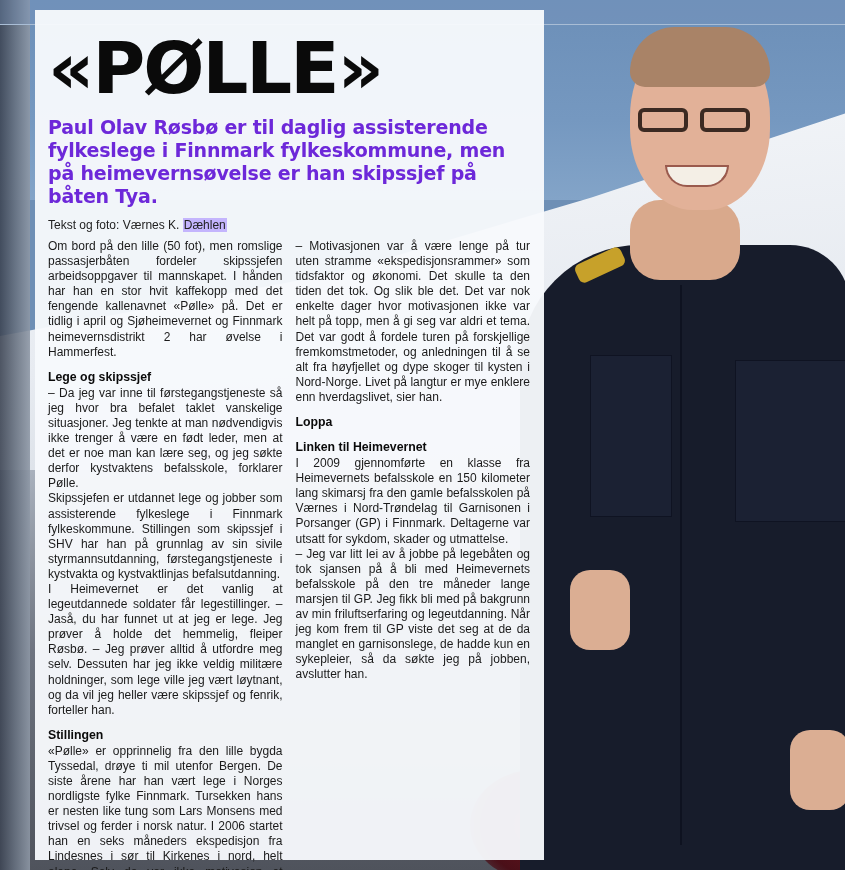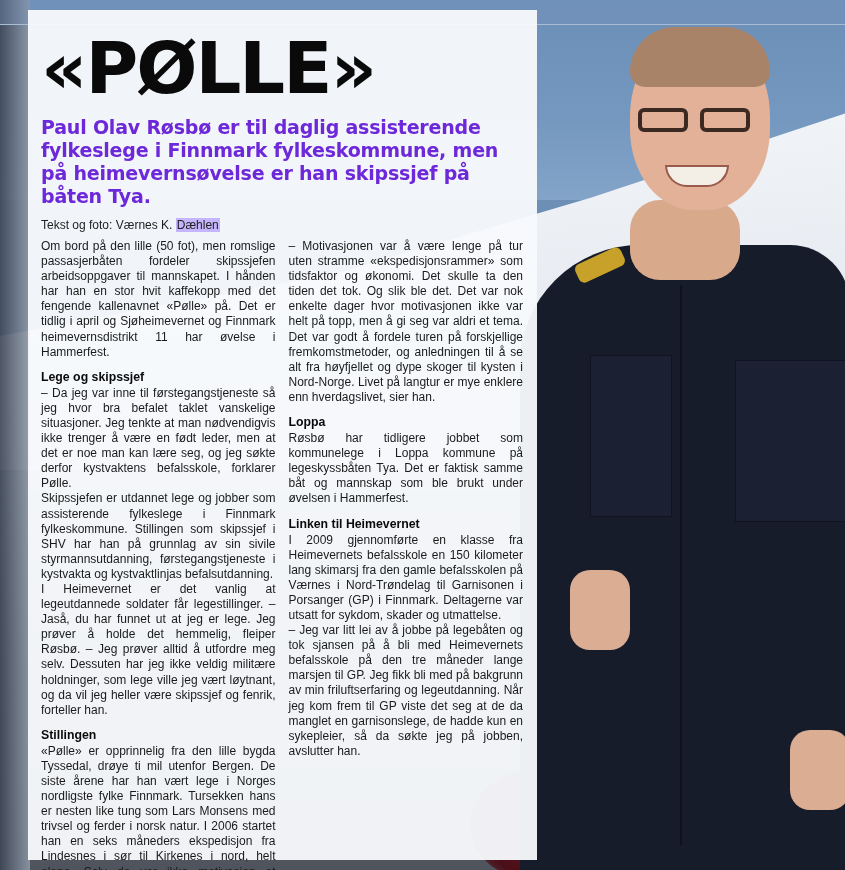--- a/index.html
+++ b/index.html
@@ -38,21 +38,21 @@
           border-radius:48% 48% 45% 45%; }
   .hair { position:absolute; left:150px; top:2px; width:140px; height:60px; background:#a98367;
           border-radius:60px 60px 20px 20px; }
   .glasses { position:absolute; left:158px; top:83px; width:118px; height:26px; }
   .glasses span { position:absolute; top:0; width:50px; height:24px; border:4px solid #3c2a22; border-radius:6px; box-sizing:border-box; }
   .glasses span:first-child { left:0; } .glasses span:last-child { left:62px; }
   .smile { position:absolute; left:185px; top:140px; width:60px; height:18px; background:#f4efe6; border-radius:0 0 30px 30px; border:2px solid #9a5a4d; }
   .hand { position:absolute; width:60px; height:80px; background:#dbae93; border-radius:20px; }
   .hand.l { left:570px; top:570px; } .hand.r { left:790px; top:730px; }
   
-  .panel { position:absolute; left:28px; top:10px; width:509px; height:850px;
+  .panel { position:absolute; left:35px; top:10px; width:509px; height:850px;
            background:rgba(247,249,252,.96); box-sizing:border-box; padding:18px 14px 4px 13px; color:#111; }
   .headline { font-family:"DejaVu Sans", sans-serif; font-weight:bold; font-size:72px; line-height:80px;
               letter-spacing:-2px; margin:0 0 8px 0; color:#0a0a0a; white-space:nowrap; }
   .lead { font-family:"DejaVu Sans", sans-serif; font-weight:bold; font-size:19px; line-height:23px;
           margin:0 0 10px 0; color:#6d28d9; letter-spacing:-0.2px; }
   .byline { font-size:12px; line-height:15px; margin:0 0 6px 0; color:#222; }
   .byline .hl { background:#c4b5fd; padding:0 1px; }
   .cols { display:flex; gap:13px; }
   .col { width:242px; font-size:12px; line-height:15.1px; color:#1a1a1a; text-align:justify; }
   .col p { margin:0; }
@@ -88,30 +88,29 @@
   <div class="hand r"></div>
 </div>
 
 <div class="panel">
   <h1 class="headline">«PØLLE»</h1>
   <p class="lead">Paul Olav Røsbø er til daglig assisterende fylkeslege i Finnmark fylkeskommune, men på heimevernsøvelse er han skipssjef på båten Tya.</p>
   <p class="byline"><span>Tekst og foto: Værnes K. </span><span class="hl">Dæhlen</span></p>
 
   <div class="cols">
     <div class="col">
-      <p>Om bord på den lille (50 fot), men romslige passasjerbåten fordeler skipssjefen arbeidsoppgaver til mannskapet. I hånden har han en stor hvit kaffekopp med det fengende kallenavnet «Pølle» på. Det er tidlig i april og Sjøheimevernet og Finnmark heimevernsdistrikt 11 har øvelse i Hammerfest.</p>
+      <p>Om bord på den lille (50 fot), men romslige passasjerbåten fordeler skipssjefen arbeidsoppgaver til mannskapet. I hånden har han en stor hvit kaffekopp med det fengende kallenavnet «Pølle» på. Det er tidlig i april og Sjøheimevernet og Finnmark heimevernsdistrikt 2 har øvelse i Hammerfest.</p>
       <h3>Lege og skipssjef</h3>
       <p>– Da jeg var inne til førstegangstjeneste så jeg hvor bra befalet taklet vanskelige situasjoner. Jeg tenkte at man nødvendigvis ikke trenger å være en født leder, men at det er noe man kan lære seg, og jeg søkte derfor kystvaktens befalsskole, forklarer Pølle.</p>
       <p>Skipssjefen er utdannet lege og jobber som assisterende fylkeslege i Finnmark fylkeskommune. Stillingen som skipssjef i SHV har han på grunnlag av sin sivile styrmannsutdanning, førstegangstjeneste i kystvakta og kystvaktlinjas befalsutdanning.</p>
       <p>I Heimevernet er det vanlig at legeutdannede soldater får legestillinger. – Jaså, du har funnet ut at jeg er lege. Jeg prøver å holde det hemmelig, fleiper Røsbø. – Jeg prøver alltid å utfordre meg selv. Dessuten har jeg ikke veldig militære holdninger, som lege ville jeg vært løytnant, og da vil jeg heller være skipssjef og fenrik, forteller han.</p>
       <h3>Stillingen</h3>
       <p>«Pølle» er opprinnelig fra den lille bygda Tyssedal, drøye ti mil utenfor Bergen. De siste årene har han vært lege i Norges nordligste fylke Finnmark. Tursekken hans er nesten like tung som Lars Monsens med trivsel og ferder i norsk natur. I 2006 startet han en seks måneders ekspedisjon fra Lindesnes i sør til Kirkenes i nord, helt alene. Selv da var ikke motivasjon et problem, snarere tvert imot.</p>
     </div>
     <div class="col">
       <p>– Motivasjonen var å være lenge på tur uten stramme «ekspedisjonsrammer» som tidsfaktor og økonomi. Det skulle ta den tiden det tok. Og slik ble det. Det var nok enkelte dager hvor motivasjonen ikke var helt på topp, men å gi seg var aldri et tema. Det var godt å fordele turen på forskjellige fremkomstmetoder, og anledningen til å se alt fra høyfjellet og dype skoger til kysten i Nord-Norge. Livet på langtur er mye enklere enn hverdagslivet, sier han.</p>
       <h3>Loppa</h3>
-      <p>Røsbø har tidligere jobbet som kommunelege i Loppa kommune på legeskyssbåten Tya. Det er faktisk samme båt og mannskap som ble brukt under øvelsen i Hammerfest.</p>
       <h3>Linken til Heimevernet</h3>
       <p>I 2009 gjennomførte en klasse fra Heimevernets befalsskole en 150 kilometer lang skimarsj fra den gamle befalsskolen på Værnes i Nord-Trøndelag til Garnisonen i Porsanger (GP) i Finnmark. Deltagerne var utsatt for sykdom, skader og utmattelse.</p>
       <p>– Jeg var litt lei av å jobbe på legebåten og tok sjansen på å bli med Heimevernets befalsskole på den tre måneder lange marsjen til GP. Jeg fikk bli med på bakgrunn av min friluftserfaring og legeutdanning. Når jeg kom frem til GP viste det seg at de da manglet en garnisonslege, de hadde kun en sykepleier, så da søkte jeg på jobben, avslutter han.</p>
     </div>
   </div>
 </div>
 
 </body></html>

